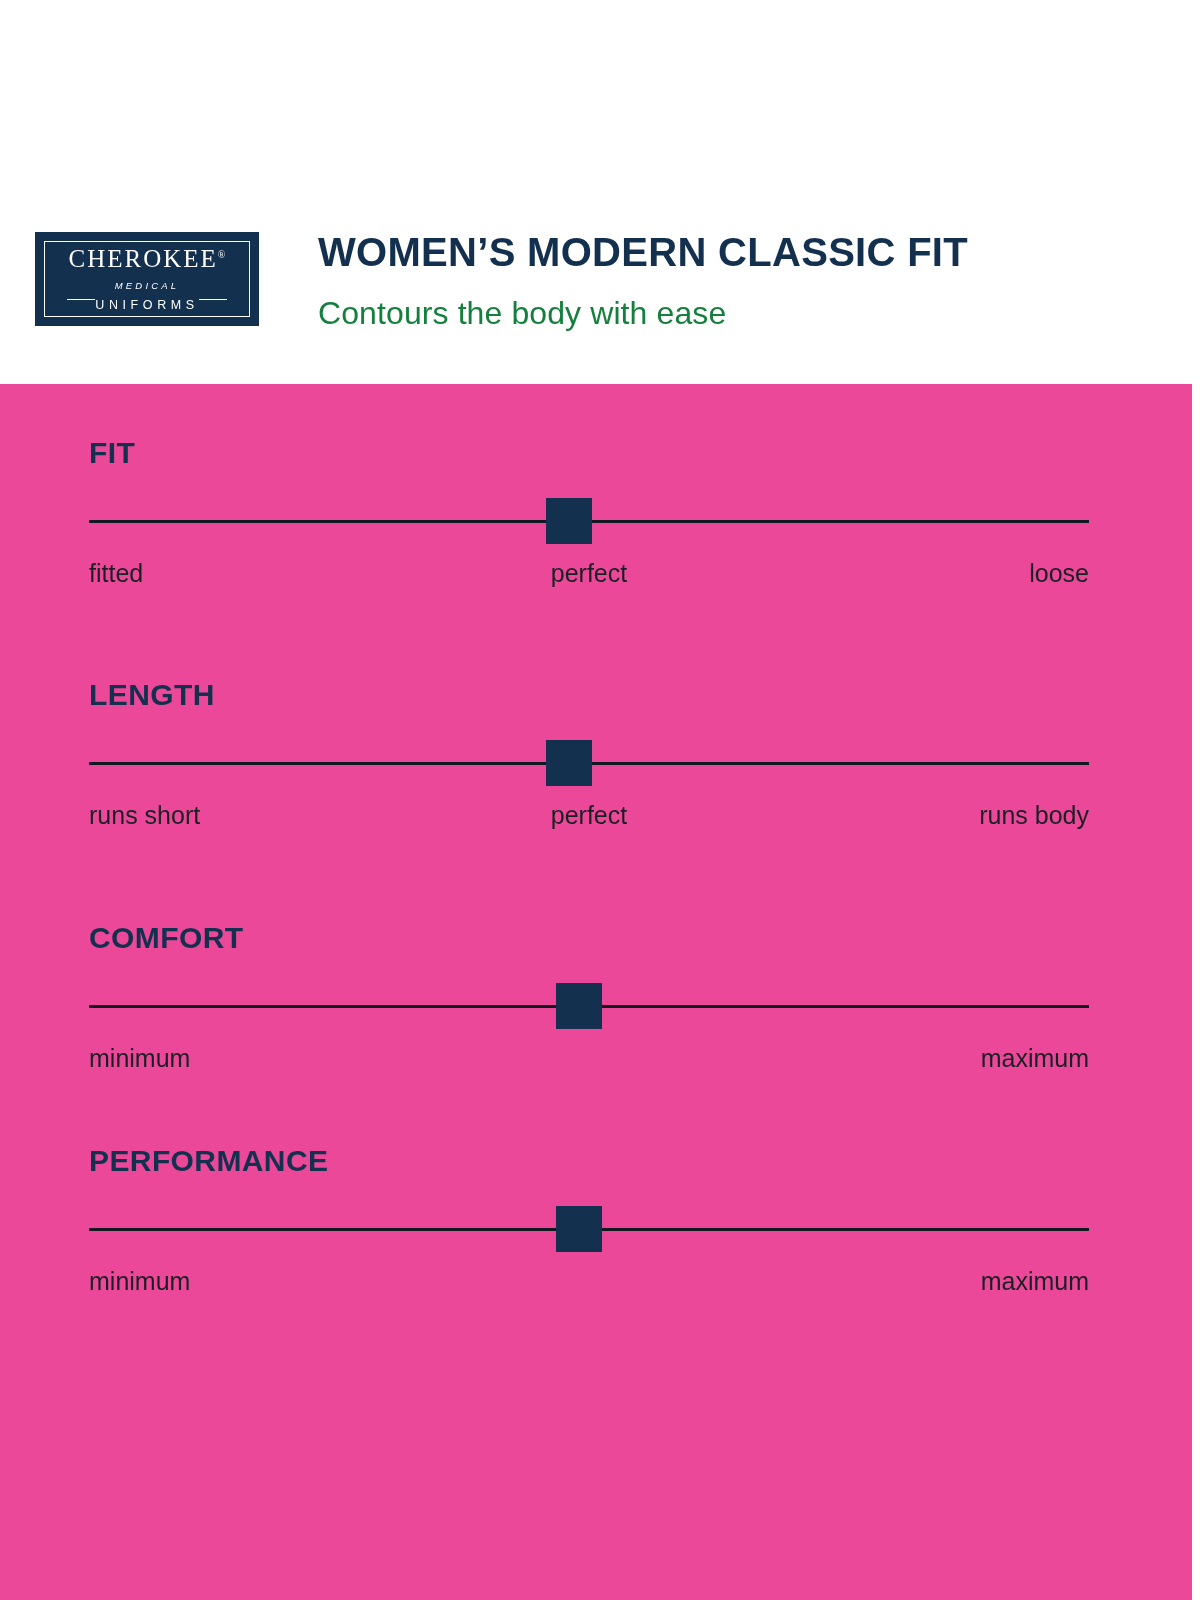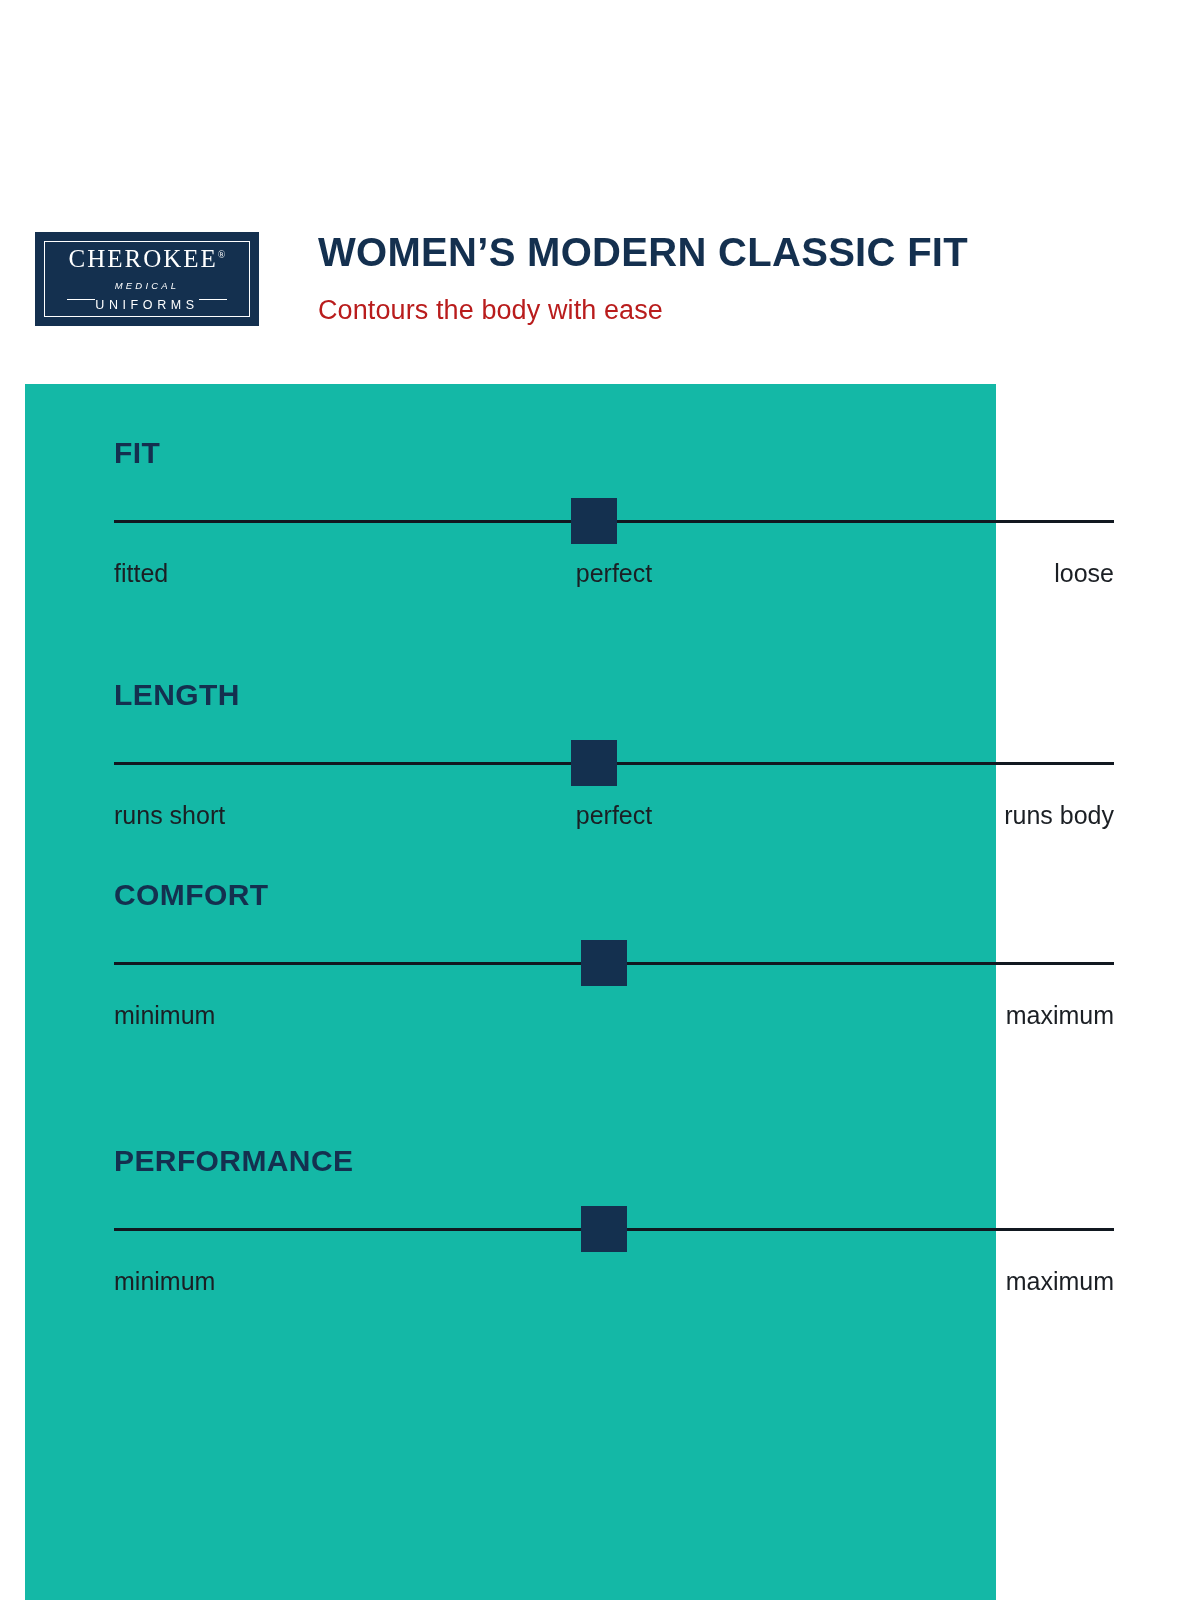--- a/index.html
+++ b/index.html
@@ -105,37 +105,36 @@
     font-size: 40px;
     font-weight: bold;
     letter-spacing: 0.3px;
     line-height: 1;
     white-space: nowrap;
   }
   .header-subtitle {
     position: absolute;
     left: 318px;
     top: 297px;
-    color: #b91c1c;
-    font-size: 27px;
+    color: #15803d;
+    font-size: 32px;
     font-weight: normal;
     letter-spacing: 0.1px;
     line-height: 1;
     white-space: nowrap;
   }
 
   
   .panel {
     position: absolute;
     left: 0;
     top: 384px;
-    width: 971px;
+    width: 1192px;
     height: 1216px;
-    background: #14b8a6;
-    margin-left: 25px;
+    background: #ec4899;
   }
 
   .metric {
     position: absolute;
     left: 89px;
     width: 1000px;
   }
   .metric-label {
     color: #14304f;
     font-size: 30px;
@@ -225,21 +224,21 @@
         <div class="scale-line"></div>
         <div class="scale-marker" style="left: 48%;"></div>
       </div>
       <div class="scale-captions">
         <span class="cap left">runs short</span>
         <span class="cap mid" style="left: 50%;">perfect</span>
         <span class="cap right">runs body</span>
       </div>
     </div>
 
-    <div class="metric" style="top: 496px;">
+    <div class="metric" style="top: 539px;">
       <div class="metric-label">COMFORT</div>
       <div class="scale">
         <div class="scale-line"></div>
         <div class="scale-marker" style="left: 49%;"></div>
       </div>
       <div class="scale-captions">
         <span class="cap left">minimum</span>
         <span class="cap right">maximum</span>
       </div>
     </div>

